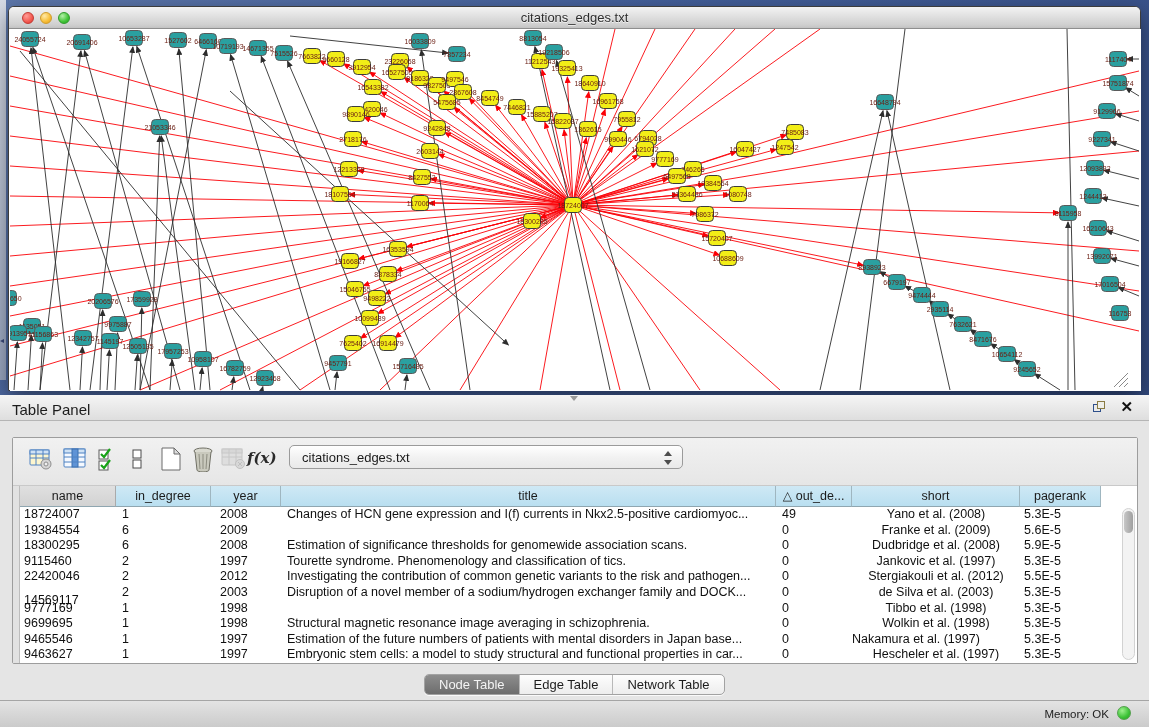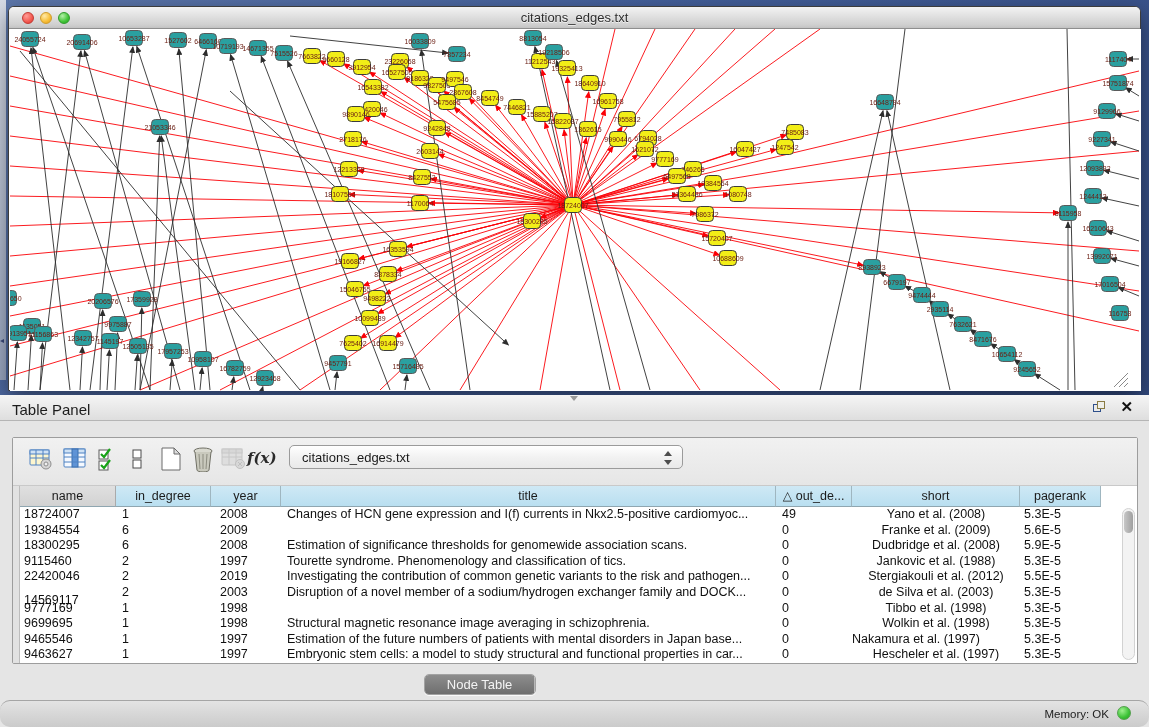--- a/index.html
+++ b/index.html
@@ -75,29 +75,29 @@
   .td { position:absolute; top:0; height:15.6px; font-size:12.5px; color:#101010; line-height:15.5px;
         white-space:nowrap; overflow:hidden; }
   .vscroll { position:absolute; right:2px; top:22px; width:13px; height:152px; background:#f3f3f3;
              border:1px solid #d2d2d2; border-radius:7px; }
   .vthumb { position:absolute; left:1px; top:2px; width:9px; height:22px; background:linear-gradient(90deg,#c7c7c7,#9f9f9f);
             border-radius:5px; cursor:pointer; }
 
   
   .tabs { position:absolute; left:424px; top:279px; height:21px; display:flex;
           border:1px solid #a2a2a2; border-radius:5px; overflow:hidden;
-          background:linear-gradient(#fdfdfd,#ededed); box-shadow:0 1px 0 rgba(255,255,255,.8);flex-direction:column; }
+          background:linear-gradient(#fdfdfd,#ededed); box-shadow:0 1px 0 rgba(255,255,255,.8); }
   .tab { font-size:13px; color:#1d1d1d; padding:0 14px; line-height:20px; cursor:pointer;
          border-right:1px solid #b8b8b8; background:transparent; border-top:none; border-bottom:none; border-left:none;}
   .tab:last-child { border-right:none; }
   .tab.selected { background:linear-gradient(#8d8d8d,#6d6d6d); color:#f4f4f4; }
 
   
   .statusbar { position:absolute; left:0; top:700px; width:1149px; height:27px;
-               background:linear-gradient(#e3e3e3,#cbcbcb); border-top:1px solid #a5a5a5;border-radius:10px; }
+               background:linear-gradient(#e3e3e3,#cbcbcb); border-top:1px solid #a5a5a5; }
   .mem-label { position:absolute; right:40px; top:7px; font-size:11.5px; color:#222; }
   .mem-dot { position:absolute; right:18px; top:5px; width:14px; height:14px; border-radius:50%;
              background:radial-gradient(circle at 35% 30%, #9ef08e, #3cc236 60%, #27a023); border:1px solid #52a04c; }
 </style>
 </head>
 <body>
 
 <div class="desktop">
   <div class="blue-bg"></div>
   <div class="left-gutter">
@@ -604,27 +604,27 @@
               <div class="td" style="left: 756px; width: 76px; padding-left: 6px;">0</div>
               <div class="td" style="left: 832px; width: 168px; text-align: center;">Dudbridge et al. (2008)</div>
               <div class="td" style="left: 1000px; width: 81px; padding-left: 4px;">5.9E-5</div>
             </div>
             <div class="tr">
               <div class="td" style="left: 0px; width: 96px; padding-left: 4px;">9115460</div>
               <div class="td" style="left: 96px; width: 95px; padding-left: 6px;">2</div>
               <div class="td" style="left: 191px; width: 70px; padding-left: 9px;">1997</div>
               <div class="td" style="left: 261px; width: 495px; padding-left: 6px;">Tourette syndrome. Phenomenology and classification of tics.</div>
               <div class="td" style="left: 756px; width: 76px; padding-left: 6px;">0</div>
-              <div class="td" style="left: 832px; width: 168px; text-align: center;">Jankovic et al. (1988)</div>
+              <div class="td" style="left: 832px; width: 168px; text-align: center;">Jankovic et al. (1997)</div>
               <div class="td" style="left: 1000px; width: 81px; padding-left: 4px;">5.3E-5</div>
             </div>
             <div class="tr">
               <div class="td" style="left: 0px; width: 96px; padding-left: 4px;">22420046</div>
               <div class="td" style="left: 96px; width: 95px; padding-left: 6px;">2</div>
-              <div class="td" style="left: 191px; width: 70px; padding-left: 9px;">2019</div>
+              <div class="td" style="left: 191px; width: 70px; padding-left: 9px;">2012</div>
               <div class="td" style="left: 261px; width: 495px; padding-left: 6px;">Investigating the contribution of common genetic variants to the risk and pathogen...</div>
               <div class="td" style="left: 756px; width: 76px; padding-left: 6px;">0</div>
               <div class="td" style="left: 832px; width: 168px; text-align: center;">Stergiakouli et al. (2012)</div>
               <div class="td" style="left: 1000px; width: 81px; padding-left: 4px;">5.5E-5</div>
             </div>
             <div class="tr">
               <div class="td" style="left: 0px; width: 96px; padding-left: 4px; margin-top: 8px;">14569117</div>
               <div class="td" style="left: 96px; width: 95px; padding-left: 6px;">2</div>
               <div class="td" style="left: 191px; width: 70px; padding-left: 9px;">2003</div>
               <div class="td" style="left: 261px; width: 495px; padding-left: 6px;">Disruption of a novel member of a sodium/hydrogen exchanger family and DOCK...</div>

